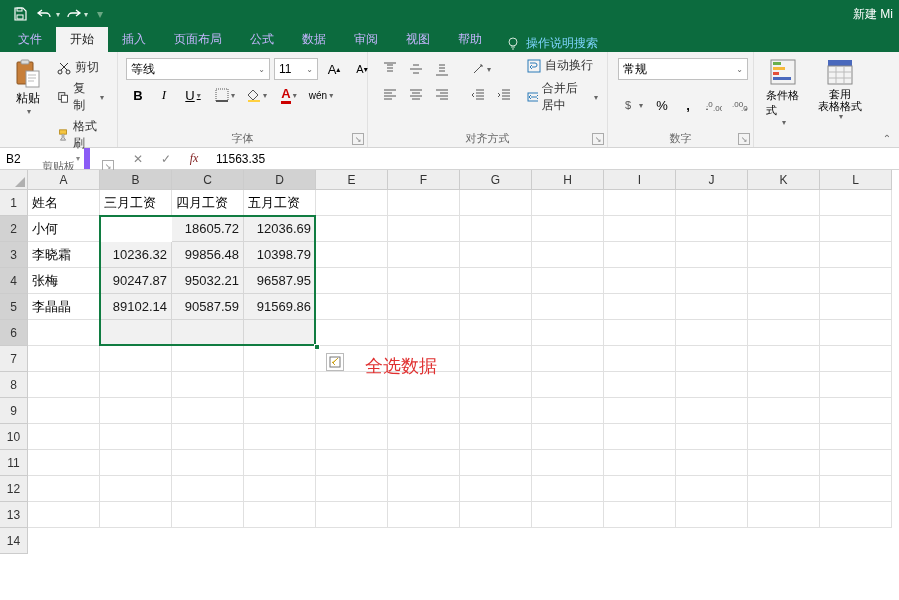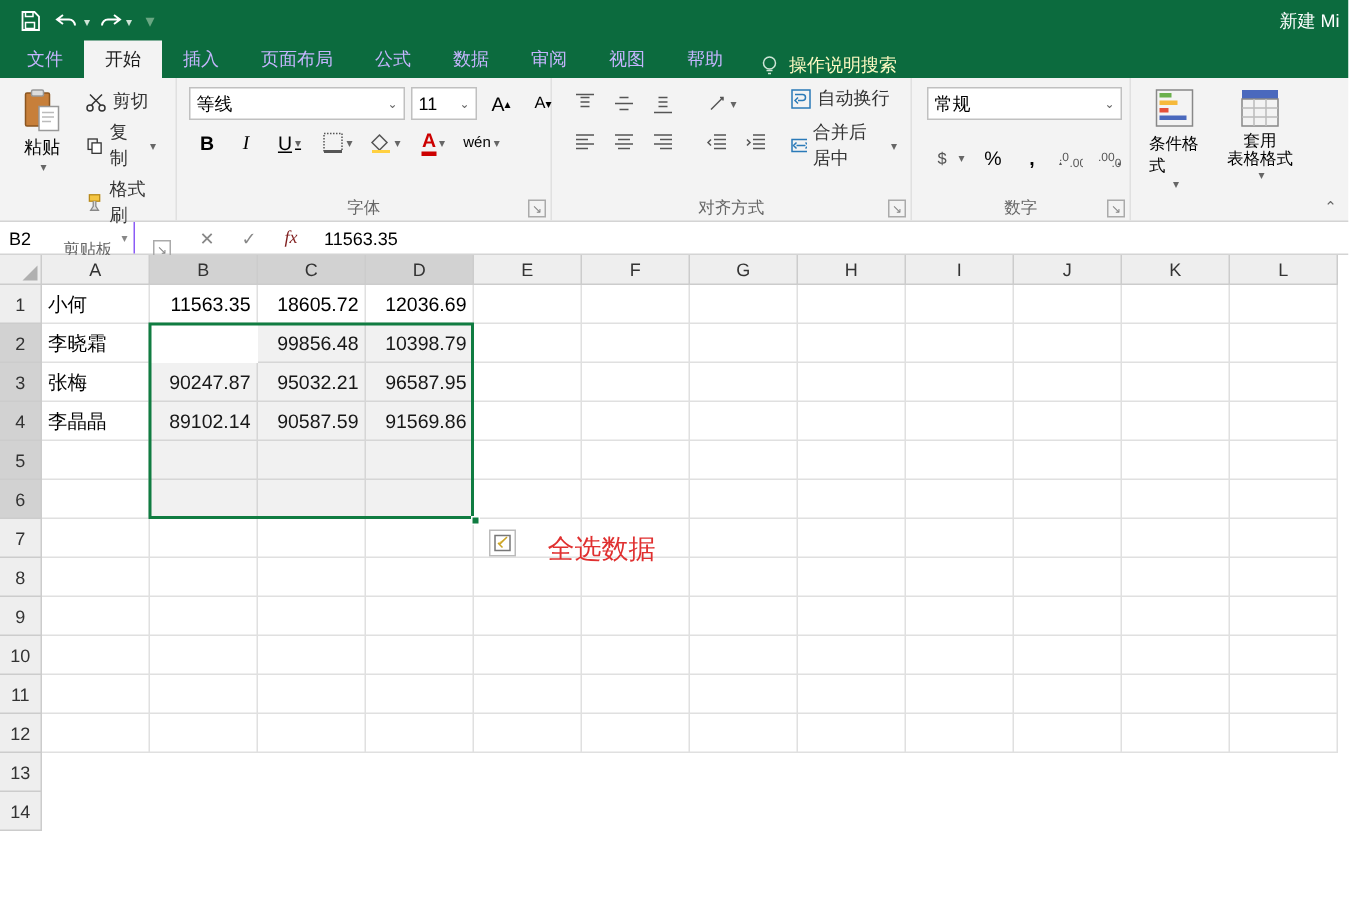--- a/index.html
+++ b/index.html
@@ -7,21 +7,21 @@
 
 .titlebar { height: 28px; background: #0c6b3e; display: flex; align-items: center; padding: 0 6px; color: #fff; }
 .qat { display: flex; align-items: center; gap: 0; }
 .qat-btn { width: 28px; height: 24px; display: flex; align-items: center; justify-content: center; cursor: pointer; }
 .qat-sep { width: 20px; display: flex; justify-content: center; color: #6aa783; }
 .title-text { margin-left: auto; font-size: 12px; }
 
 .tabs { height: 24px; background: #0c6b3e; display: flex; align-items: flex-end; padding-left: 4px; }
 .tab { padding: 4px 14px; color: #c4b5fd; font-size: 12px; cursor: pointer; }
 .tab.active { background: #f3f3f3; color: #1a1a1a; }
-.tellme { display: flex; align-items: center; color: #fef9c3; padding: 0 10px; gap: 6px; }
+.tellme { display: flex; align-items: center; color: #7dd3fc; padding: 0 10px; gap: 6px; }
 
 .ribbon { height: 96px; background: #f3f3f3; border-bottom: 1px solid #d4d4d4; display: flex; position: relative; }
 .group { display: flex; flex-direction: column; border-right: 1px solid #e0e0e0; height: 100%; }
 .group-body { flex: 1; display: flex; align-items: flex-start; padding: 4px 6px; }
 .group-label { height: 18px; text-align: center; font-size: 11px; color: #666; display: flex; align-items: center; justify-content: center; position: relative; }
 .group-dlg { position: absolute; right: 3px; bottom: 2px; width: 12px; height: 12px; border: 1px solid #aaa; font-size: 8px; display: flex; align-items: center; justify-content: center; color: #888; cursor: pointer; }
 
 .big-btn { display: flex; flex-direction: column; align-items: center; justify-content: center; padding: 2px 6px; cursor: pointer; }
 .big-icon { width: 32px; height: 32px; display: flex; align-items: center; justify-content: center; }
 .drop-arrow { font-size: 8px; color: #666; margin-left: 2px; }
@@ -40,21 +40,21 @@
 .align-group { display: flex; flex-direction: column; gap: 4px; padding: 2px 4px; }
 .align-row { display: flex; gap: 2px; }
 
 .num-group { display: flex; flex-direction: column; gap: 14px; padding: 2px 4px; }
 
 .styles-group { display: flex; gap: 6px; padding: 2px 6px; }
 
 .collapse-btn { position: absolute; right: 4px; bottom: 2px; width: 16px; height: 14px; cursor: pointer; display: flex; align-items: center; justify-content: center; font-size: 10px; color: #666; }
 
 .namebox-row { height: 22px; border-bottom: 1px solid #d4d4d4; display: flex; align-items: stretch; background: #fff; }
-.namebox { width: 90px; border-right: 1px solid #8b5cf6; display: flex; align-items: center; padding: 0 6px; font-size: 12px; position: relative; }
+.namebox { width: 90px; border-right: 6px solid #8b5cf6; display: flex; align-items: center; padding: 0 6px; font-size: 12px; position: relative; }
 .namebox .nbarrow { position: absolute; right: 4px; font-size: 8px; color: #888; }
 .fx-zone { display: flex; align-items: center; margin-left: 34px; }
 .fx-btn { width: 28px; display: flex; align-items: center; justify-content: center; color: #888; cursor: pointer; }
 .fx-btn.fx { color: #7f1d1d; font-style: italic; font-family: serif; }
 .formula-input { flex: 1; padding: 0 8px; display: flex; align-items: center; font-size: 12px; }
 
 .grid-area { position: relative; background: #fff; height: 430px; overflow: hidden; }
 .corner { position: absolute; left: 0; top: 0; width: 28px; height: 20px; background: #eee; border-right: 1px solid #ccc; border-bottom: 1px solid #ccc; }
 .corner::after { content: ""; position: absolute; right: 2px; bottom: 2px; width: 0; height: 0; border-left: 10px solid transparent; border-bottom: 10px solid #b0b0b0; }
 .col-headers { position: absolute; left: 28px; top: 0; height: 20px; display: flex; }
@@ -420,20 +420,34 @@
       <div class="row-h">8</div>
       <div class="row-h">9</div>
       <div class="row-h">10</div>
       <div class="row-h">11</div>
       <div class="row-h">12</div>
       <div class="row-h">13</div>
       <div class="row-h">14</div>
     </div>
   <div class="cells" id="cells">
       <div class="row">
+        <div class="cell hdr">姓名</div>
+        <div class="cell hdr" style="justify-content: flex-start;">三月工资</div>
+        <div class="cell hdr" style="justify-content: flex-start;">四月工资</div>
+        <div class="cell hdr" style="justify-content: flex-start;">五月工资</div>
+        <div class="cell"></div>
+        <div class="cell"></div>
+        <div class="cell"></div>
+        <div class="cell"></div>
+        <div class="cell"></div>
+        <div class="cell"></div>
+        <div class="cell"></div>
+        <div class="cell"></div>
+      </div>
+      <div class="row">
         <div class="cell">小何</div>
         <div class="cell num">11563.35</div>
         <div class="cell num">18605.72</div>
         <div class="cell num">12036.69</div>
         <div class="cell"></div>
         <div class="cell"></div>
         <div class="cell"></div>
         <div class="cell"></div>
         <div class="cell"></div>
         <div class="cell"></div>

